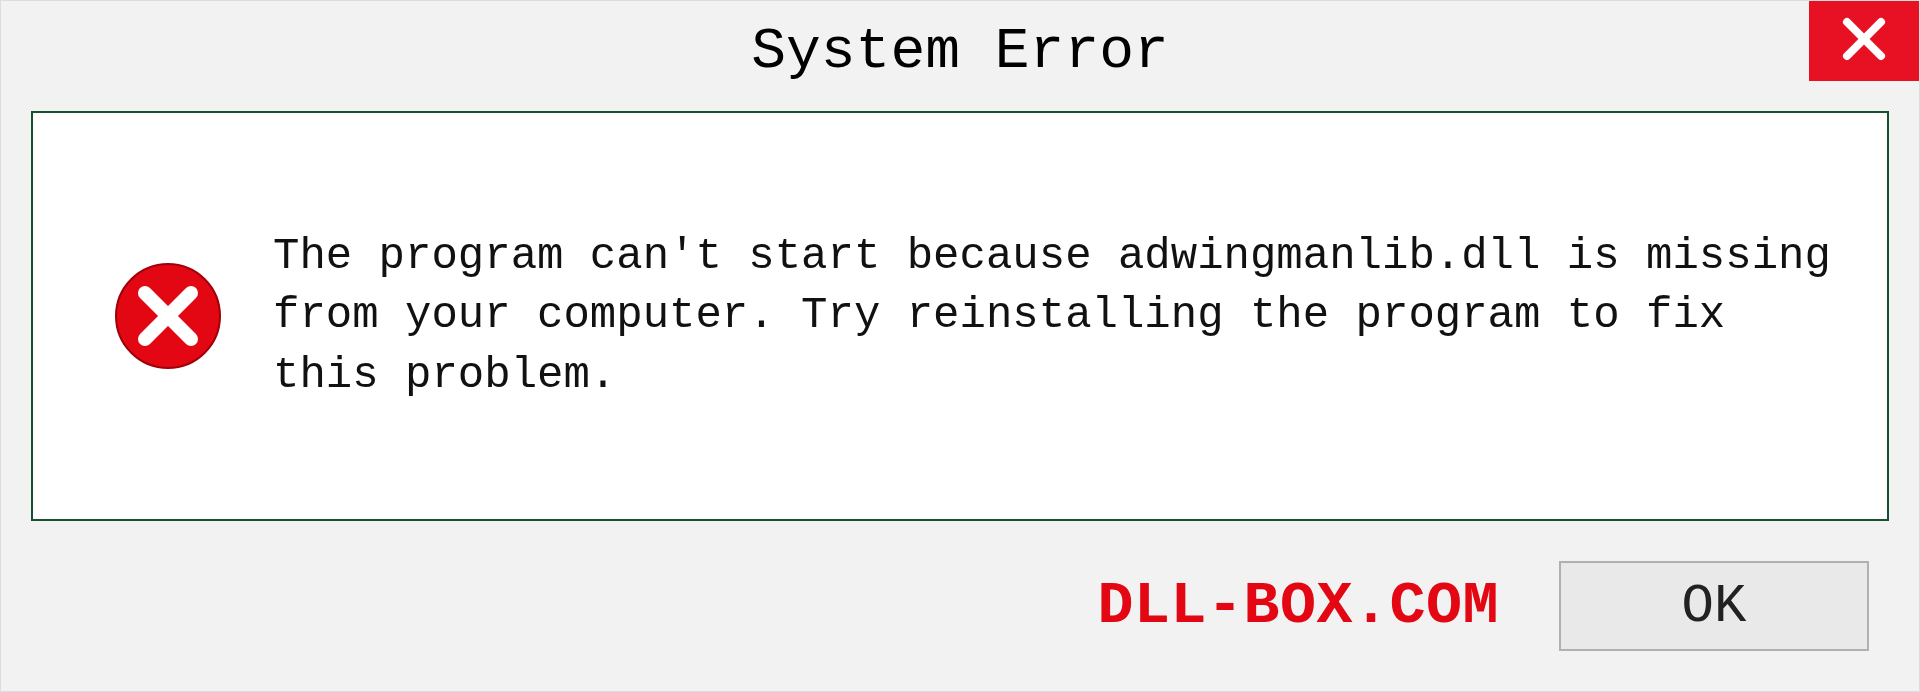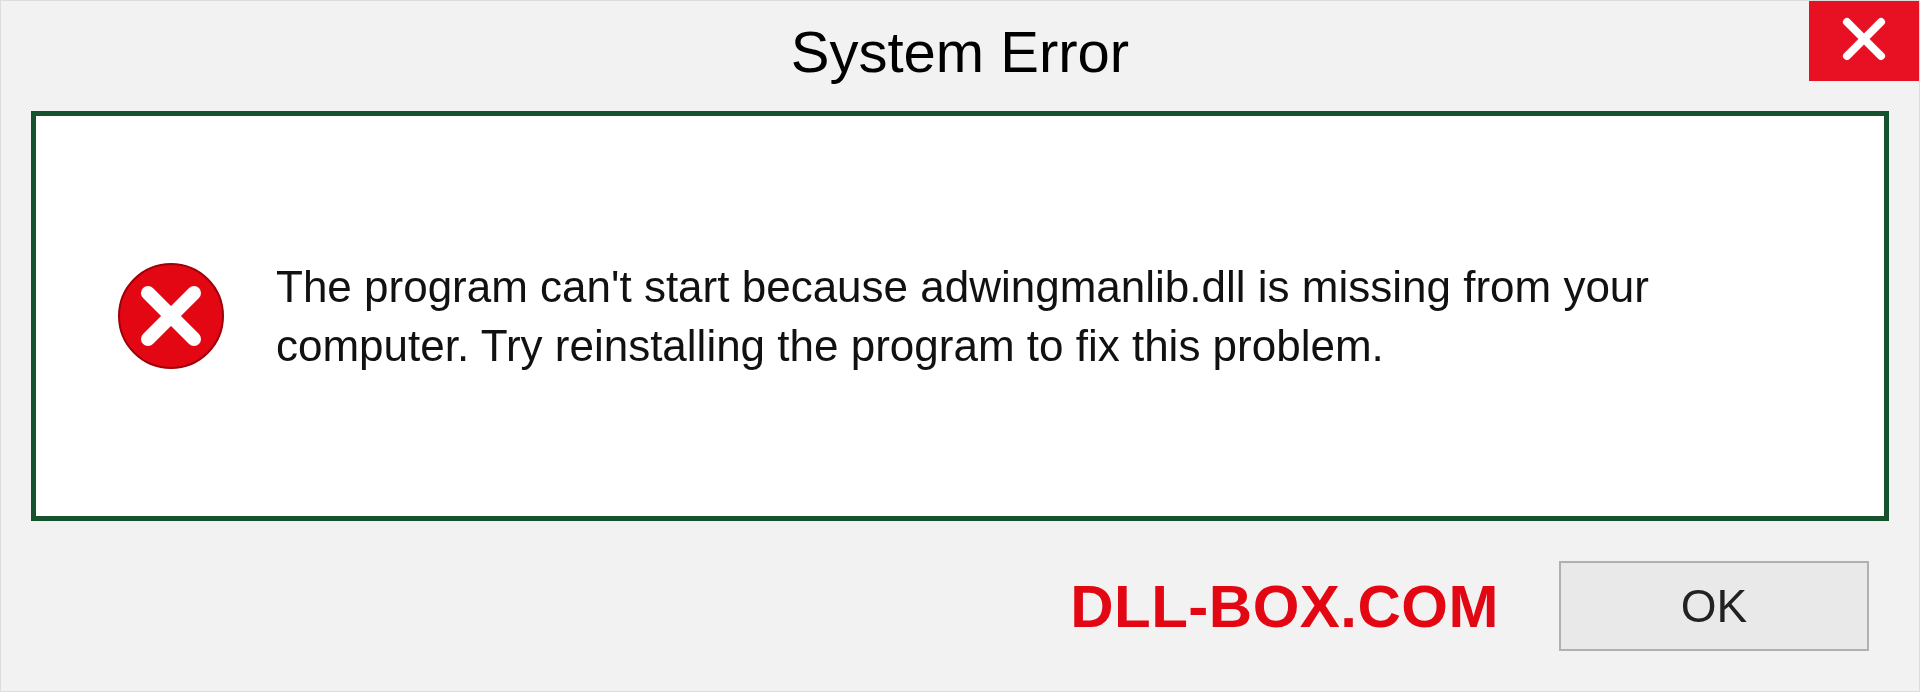--- a/index.html
+++ b/index.html
@@ -15,20 +15,21 @@
       overflow: hidden;
     }
     .dialog {
       width: 100%;
       height: 100%;
       background: #f2f2f2;
       border: 1px solid #ddd;
       position: relative;
       display: flex;
       flex-direction: column;
+      font-family: Liberation Mono, monospace;
     }
     .title-bar {
       height: 100px;
       display: flex;
       align-items: center;
       justify-content: center;
       position: relative;
       background: #f2f2f2;
     }
     .dialog-title {
@@ -48,21 +49,21 @@
       justify-content: center;
       cursor: pointer;
     }
     .close-button svg {
       width: 50px;
       height: 50px;
     }
     .content-area {
       margin: 10px 30px 0 30px;
       background: #fff;
-      border: 5px solid #14532d;
+      border: 2px solid #14532d;
       flex: 1;
       display: flex;
       align-items: center;
       padding: 0 40px 0 80px;
     }
     .error-icon {
       flex-shrink: 0;
       width: 110px;
       height: 110px;
       margin-right: 50px;
@@ -90,21 +91,21 @@
       font-weight: 800;
       color: #e30613;
       letter-spacing: 0.5px;
       margin-right: 60px;
     }
     .ok-button {
       width: 310px;
       height: 90px;
       background: #e9e9e9;
       border: 2px solid #b0b0b0;
-      font-size: 46px;
+      font-size: 54px;
       font-weight: 400;
       color: #222;
       cursor: pointer;
       font-family: inherit;
     }
   </style>
 </head>
 <body>
 
 <div class="dialog">

